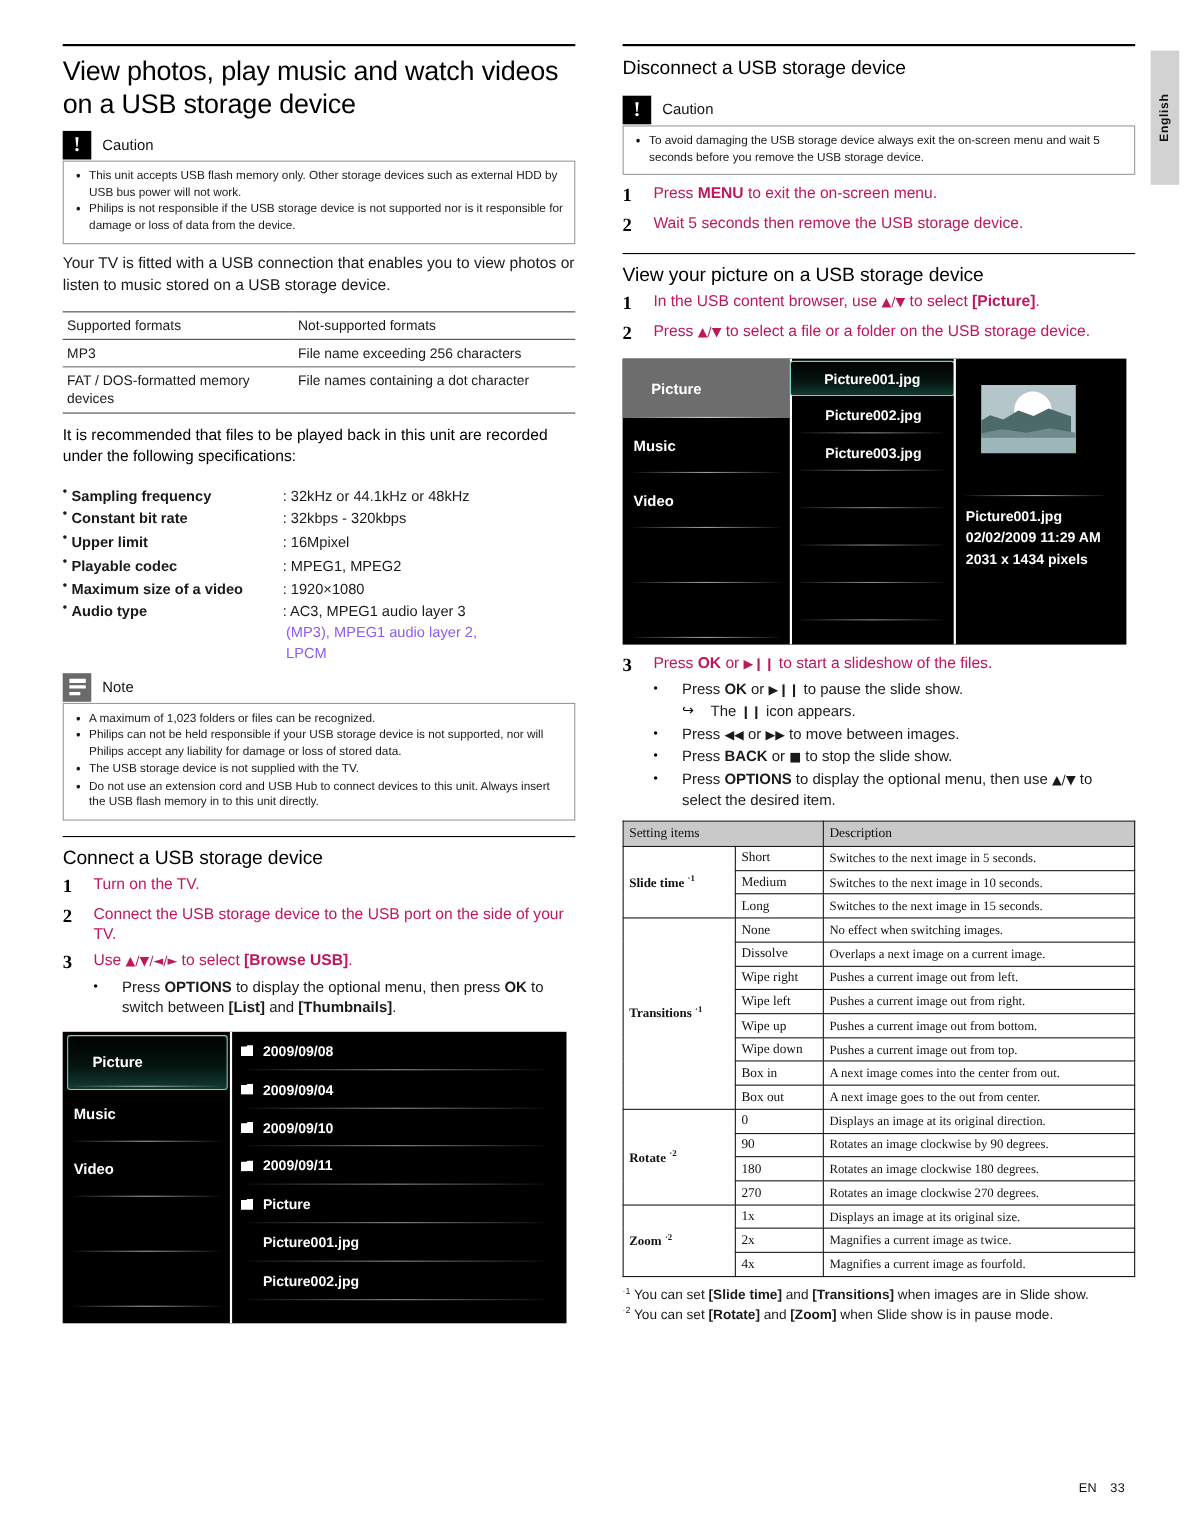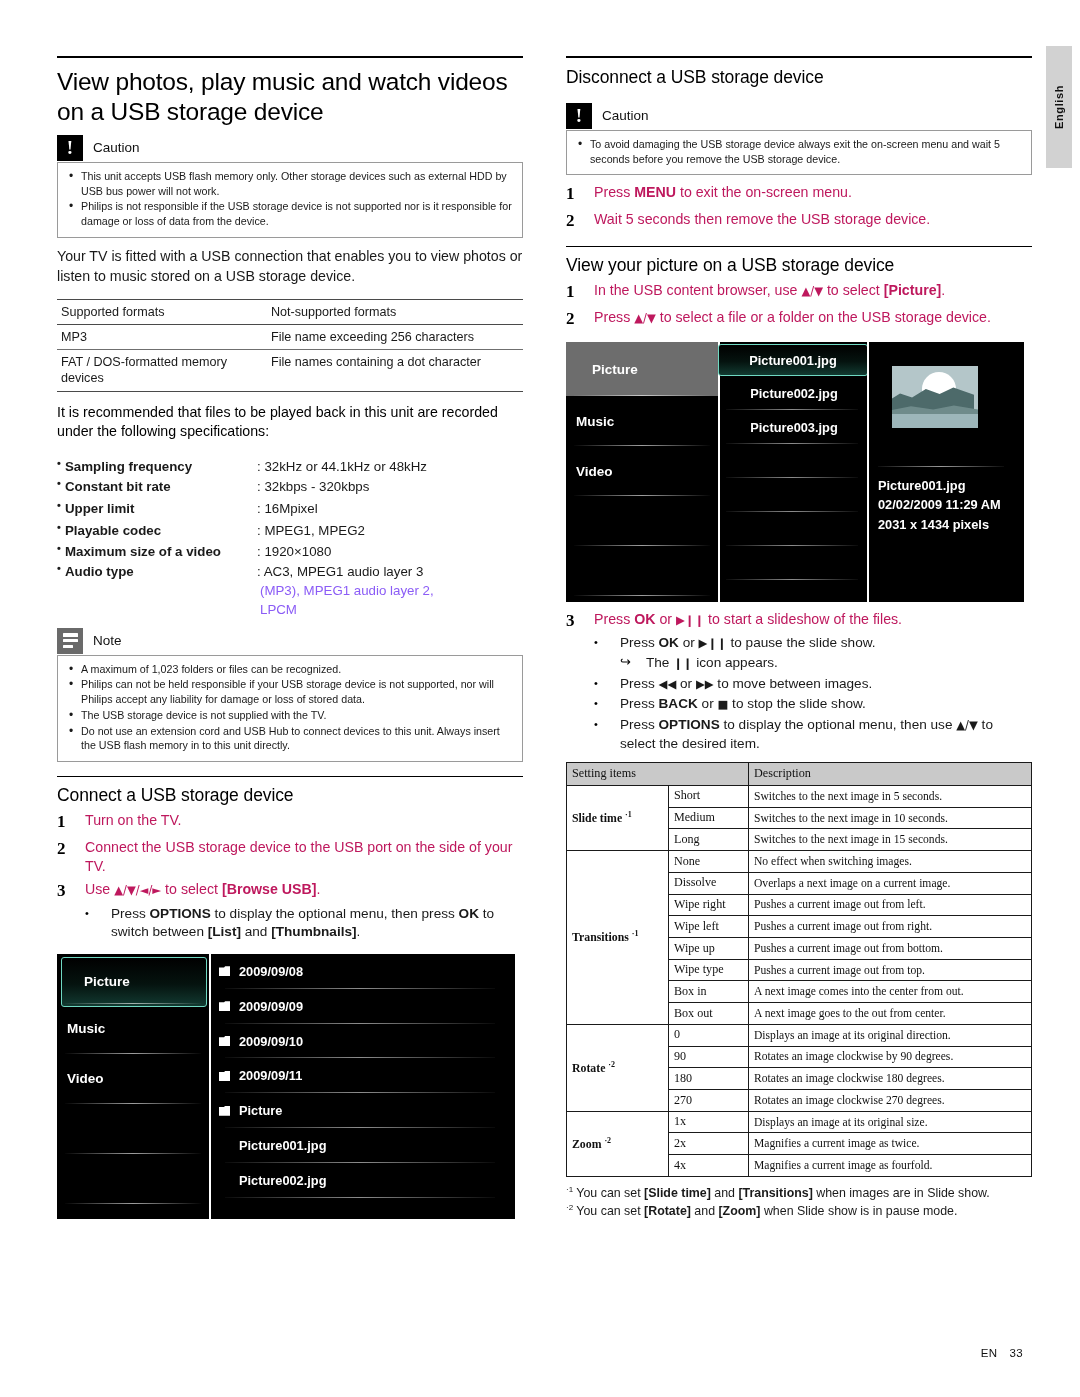--- a/index.html
+++ b/index.html
@@ -38,21 +38,21 @@
     transform: rotate(180deg);
     font-size: 11px;
     font-weight: bold;
     letter-spacing: 0.6px;
     color: #111;
   }
 
   
   .col {
     position: absolute;
-    top: 56px;
+    top: 40px;
     width: 466px;
   }
   .col-left  { left: 57px; }
   .col-right { left: 566px; }
 
   
   h1.chapter {
     font-size: 24.5px;
     font-weight: 400;
     line-height: 1.22;
@@ -545,21 +545,21 @@
         <div class="tv-cat spacer">&nbsp;</div>
       </div>
       <div class="tv-divider" style="left:152px;"></div>
       <div class="tv-files" id="left-files" style="left:162px; width:286px;">
           <div class="tv-file" style="height:34.9px">
             <span class="folder-ico"></span>
             <span>2009/09/08</span>
           </div>
           <div class="tv-file" style="height:34.9px">
             <span class="folder-ico"></span>
-            <span>2009/09/09</span>
+            <span>2009/09/04</span>
           </div>
           <div class="tv-file" style="height:34.9px">
             <span class="folder-ico"></span>
             <span>2009/09/10</span>
           </div>
           <div class="tv-file" style="height:34.9px">
             <span class="folder-ico"></span>
             <span>2009/09/11</span>
           </div>
           <div class="tv-file" style="height:34.9px">
@@ -740,21 +740,21 @@
           </tr>
           <tr>
             <td class="opt" style="width:80px">Wipe left</td>
             <td>Pushes a current image out from right.</td>
           </tr>
           <tr>
             <td class="opt" style="width:80px">Wipe up</td>
             <td>Pushes a current image out from bottom.</td>
           </tr>
           <tr>
-            <td class="opt" style="width:80px">Wipe type</td>
+            <td class="opt" style="width:80px">Wipe down</td>
             <td>Pushes a current image out from top.</td>
           </tr>
           <tr>
             <td class="opt" style="width:80px">Box in</td>
             <td>A next image comes into the center from out.</td>
           </tr>
           <tr>
             <td class="opt" style="width:80px">Box out</td>
             <td>A next image goes to the out from center.</td>
           </tr>

